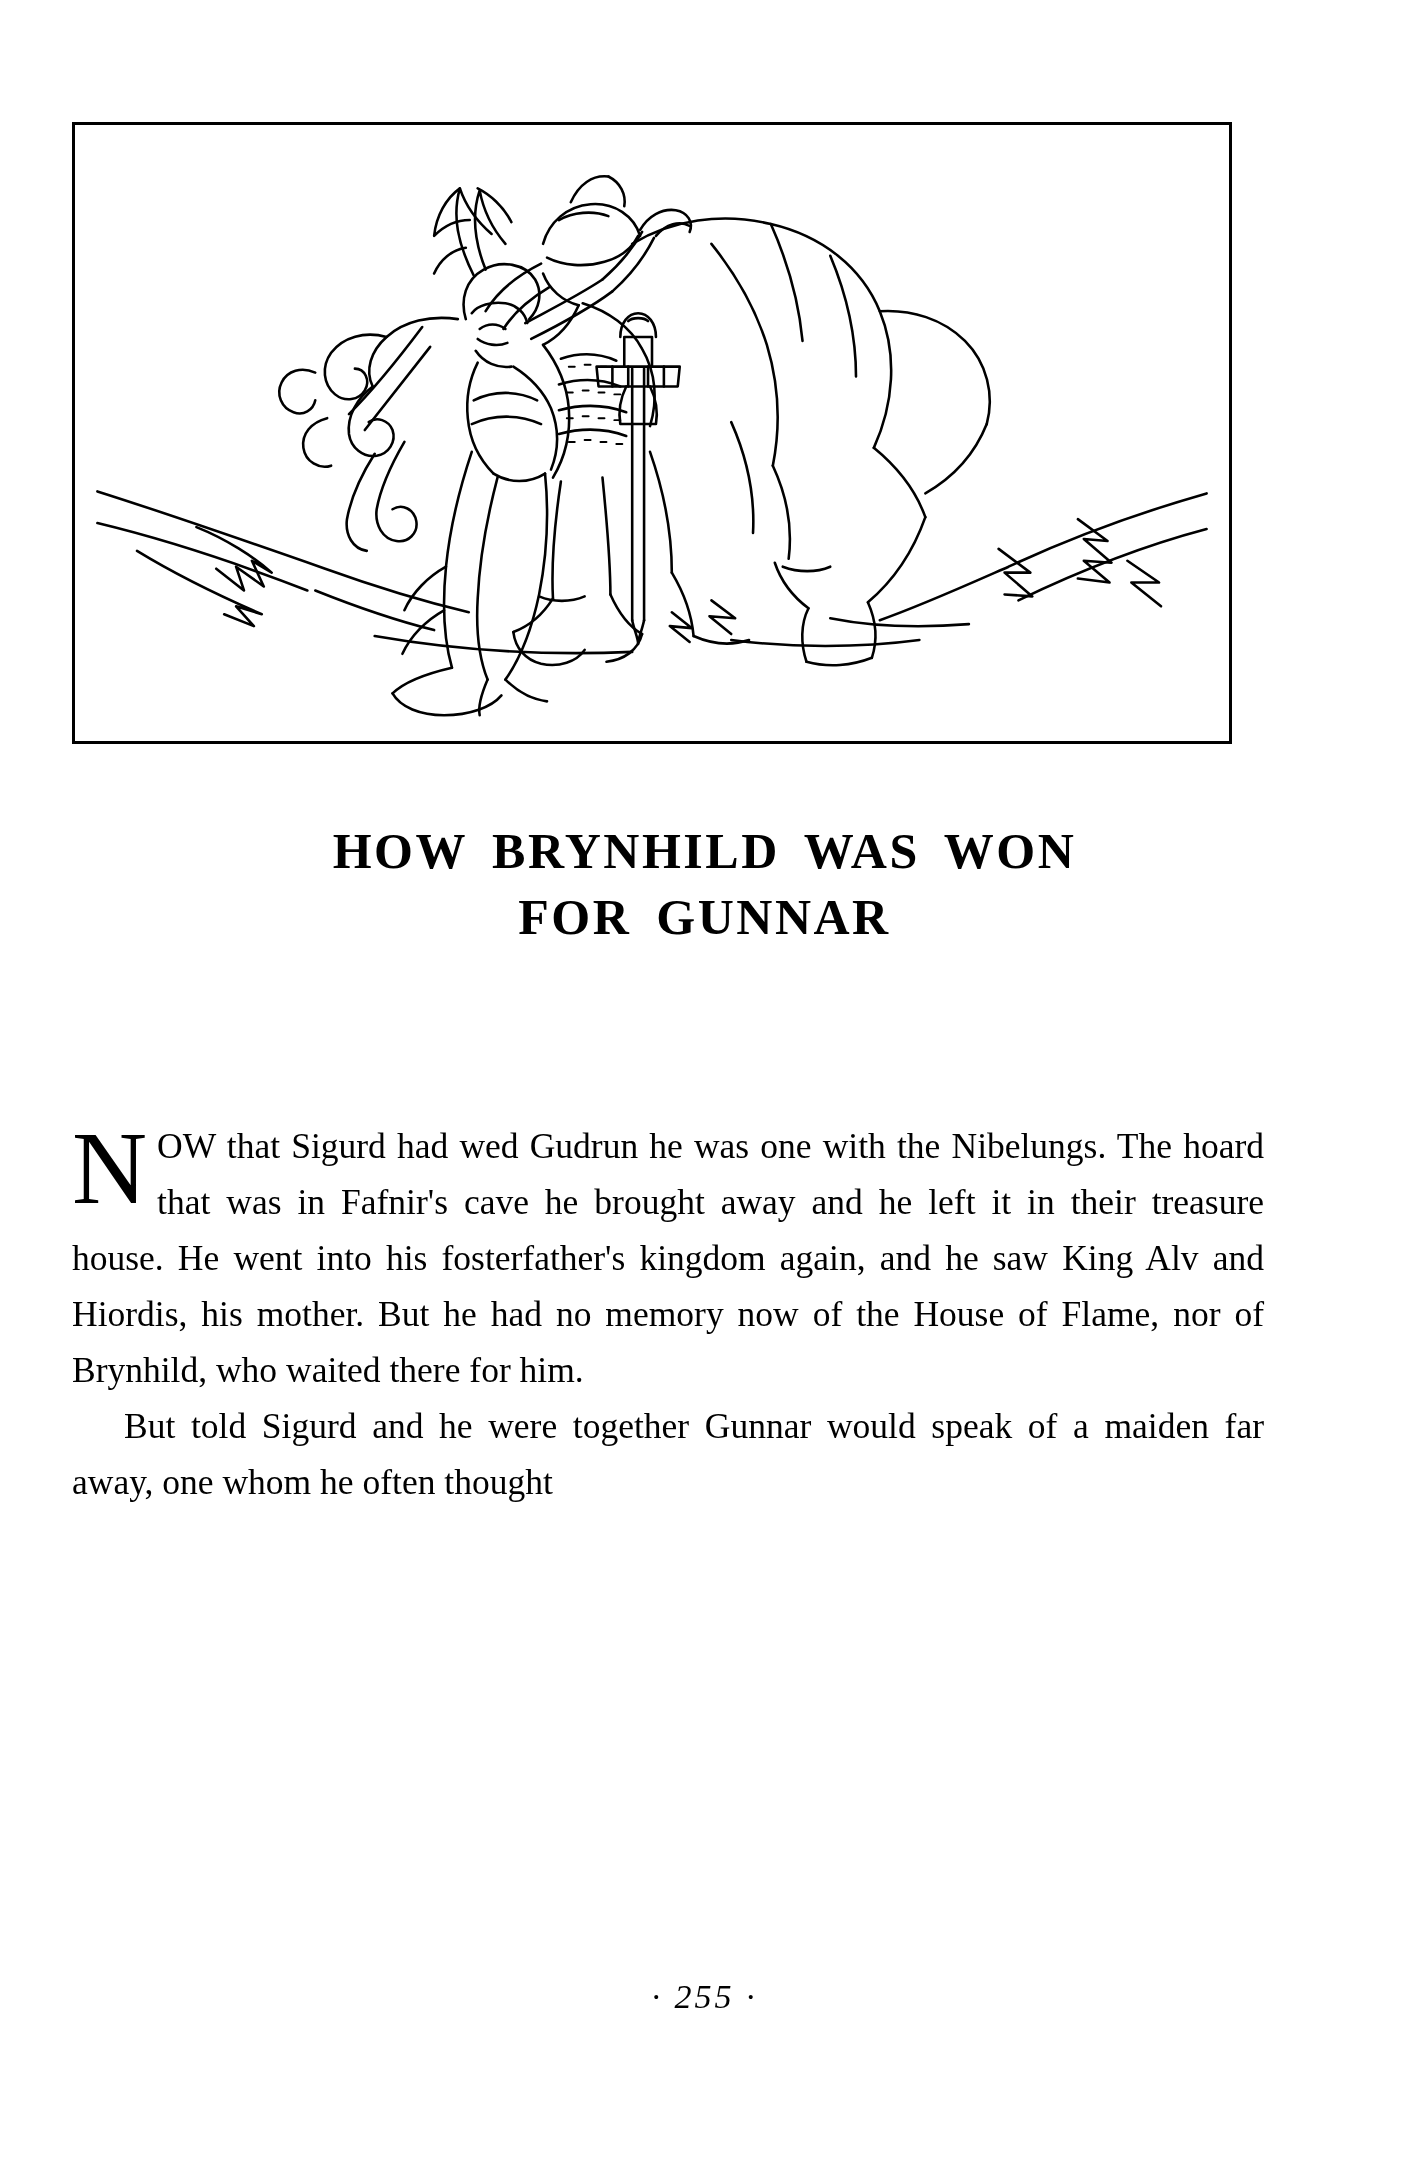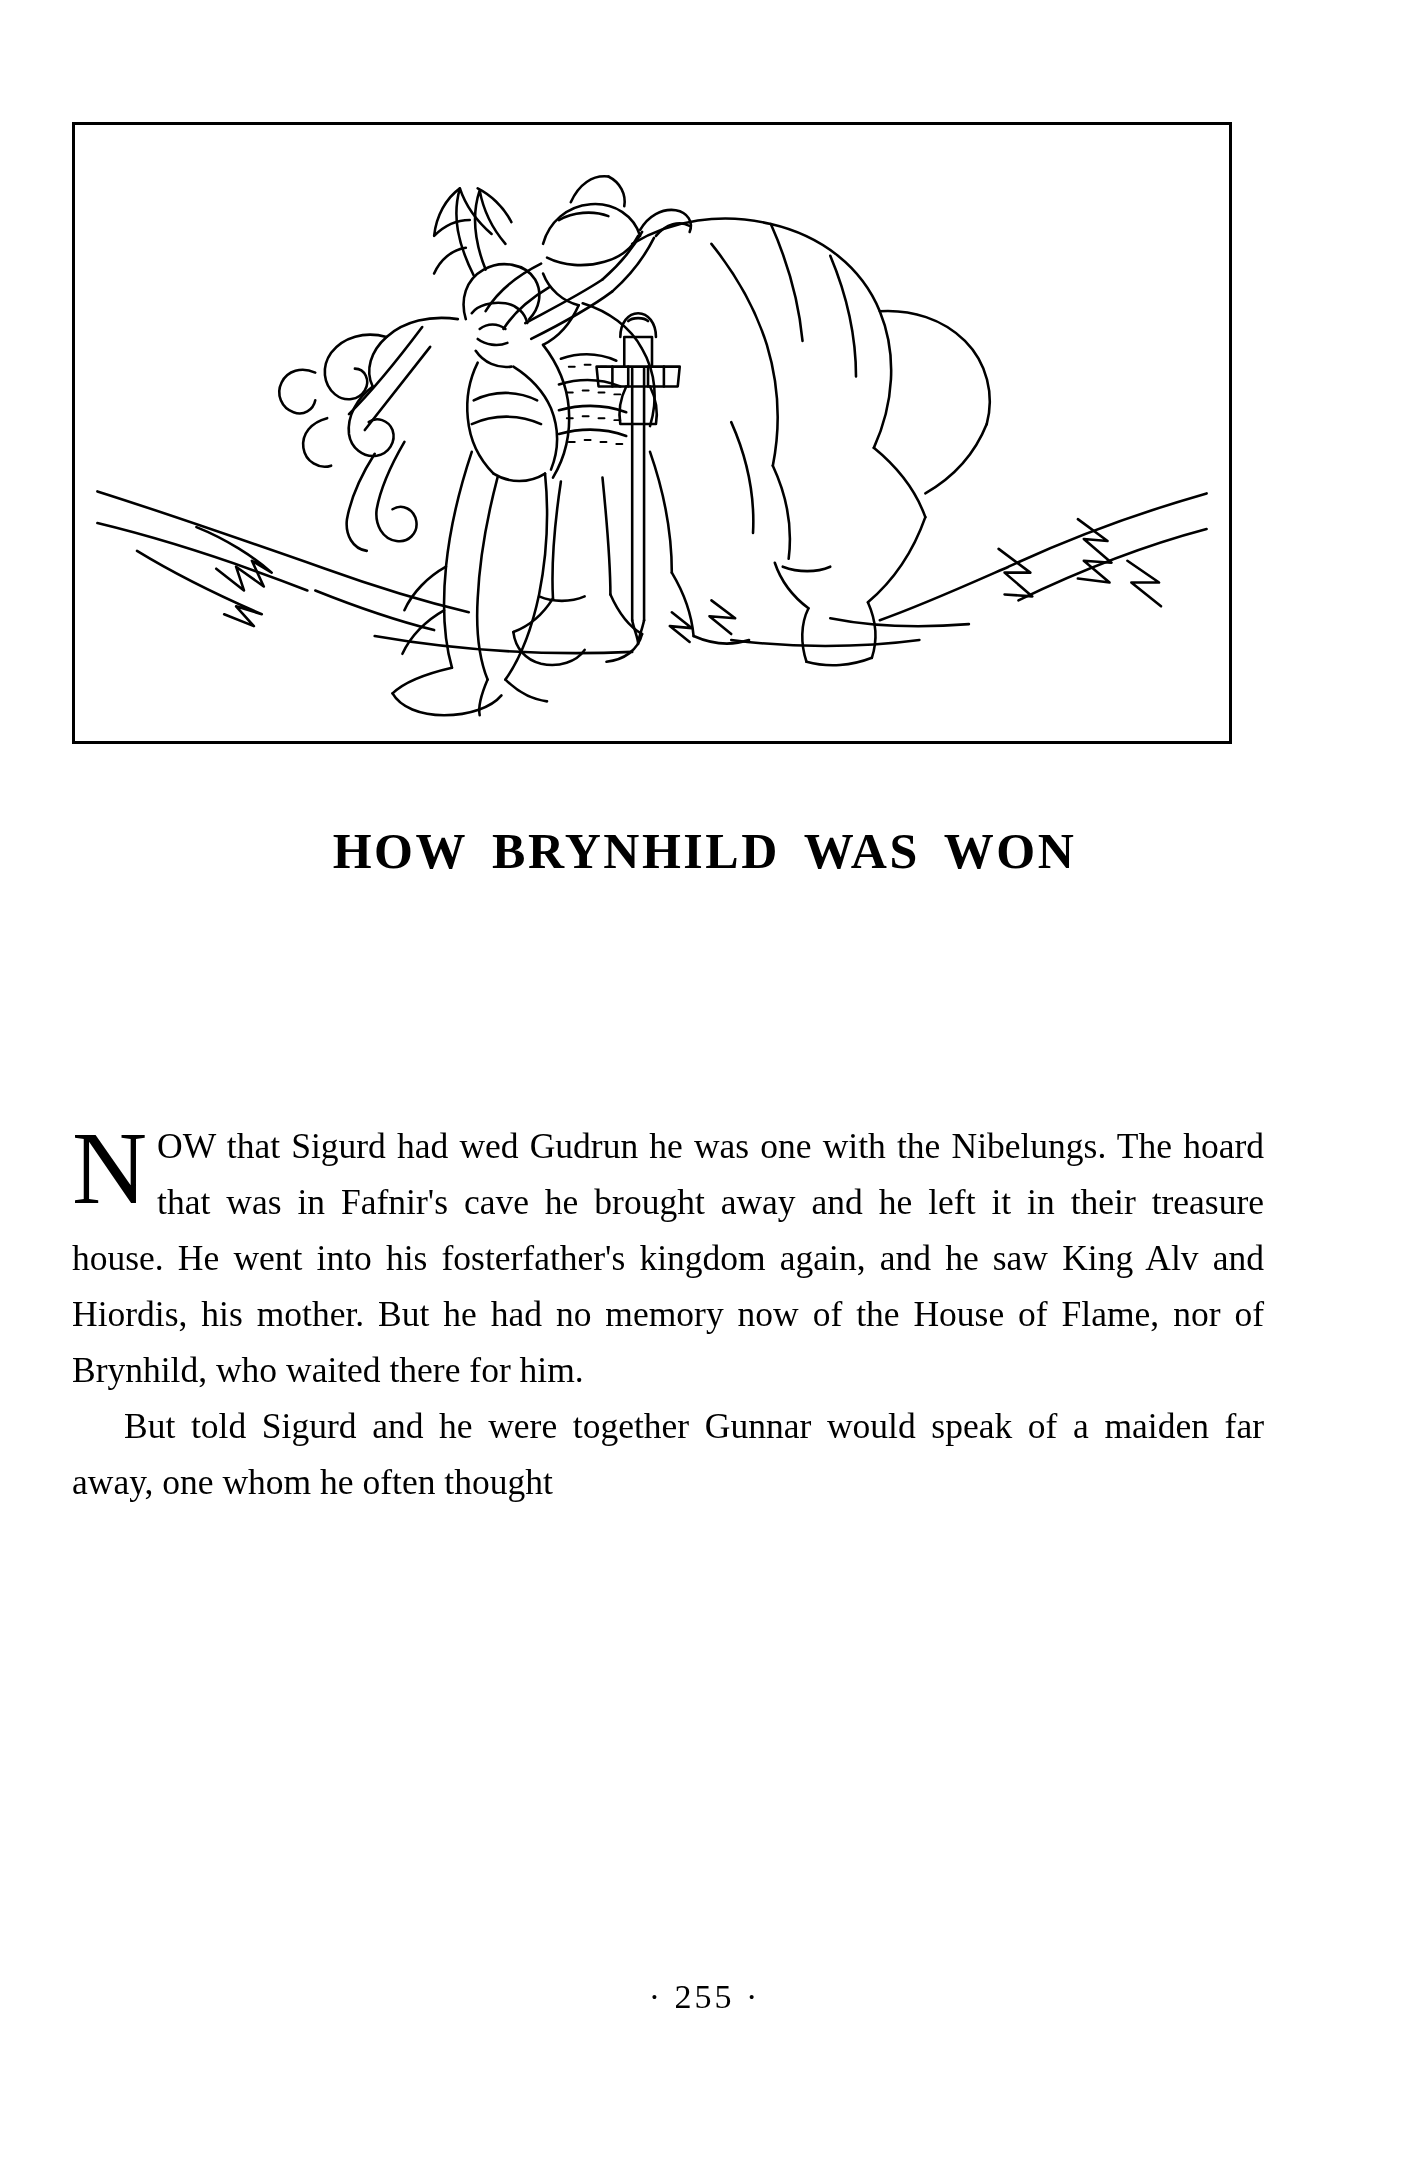--- a/index.html
+++ b/index.html
@@ -91,20 +91,21 @@
   
   .page-number {
     position: absolute;
     left: 0;
     top: 1978px;
     width: 1409px;
     text-align: center;
     font-size: 34px;
     letter-spacing: 3px;
     color: #000;
+    font-style: italic;
   }
 </style>
 </head>
 <body>
 
 <div class="page">
 
   <div class="illustration-frame">
     <svg viewBox="0 0 1160 622" xmlns="http://www.w3.org/2000/svg">
       <g fill="none" stroke="#000" stroke-width="2.6" stroke-linecap="round" stroke-linejoin="round">
@@ -234,20 +235,21 @@
         <path d="M554 264 C 548 276, 546 290, 548 302 L 584 302 C 586 290, 584 276, 578 264"></path>
 
         <path d="M600 492 L 620 508 L 598 506 L 618 522"></path>
         <path d="M640 480 L 664 498 L 638 496 L 660 514"></path>
       </g>
     </svg>
   </div>
 
   <div class="title-block">
     <div class="title-line">HOW BRYNHILD WAS WON</div>
+    <div class="title-line">FOR GUNNAR</div>
   </div>
 
   <div class="body-text">
     <p class="first"><span class="dropcap">N</span><span>OW that Sigurd had wed Gudrun he was one with the Nibelungs. The hoard that was in Fafnir's cave he brought away and he left it in their treasure house. He went into his fosterfather's kingdom again, and he saw King Alv and Hiordis, his mother. But he had no memory now of the House of Flame, nor of Brynhild, who waited there for him.</span></p>
     <p>But told Sigurd and he were together Gunnar would speak of a maiden far away, one whom he often thought</p>
   </div>
 
   <div class="page-number">· 255 ·</div>
 
 </div>

